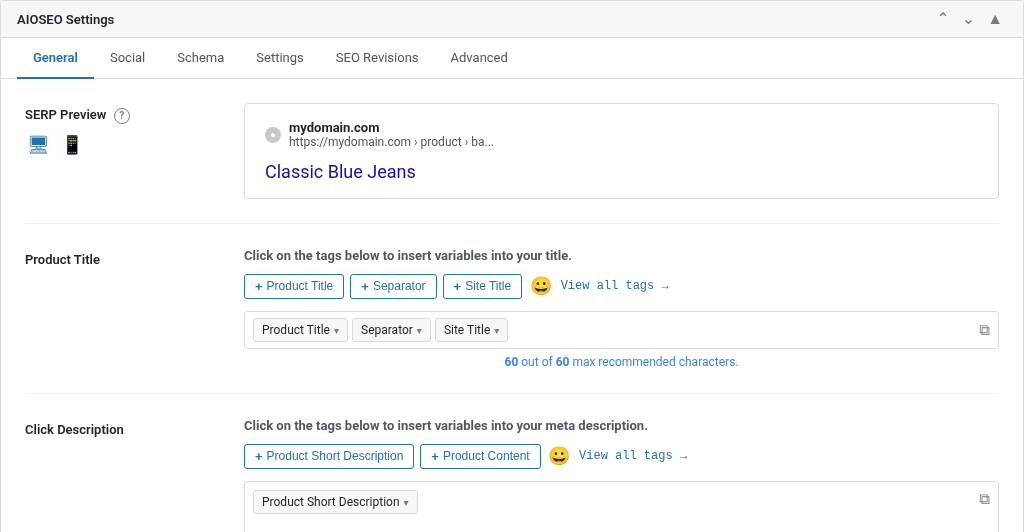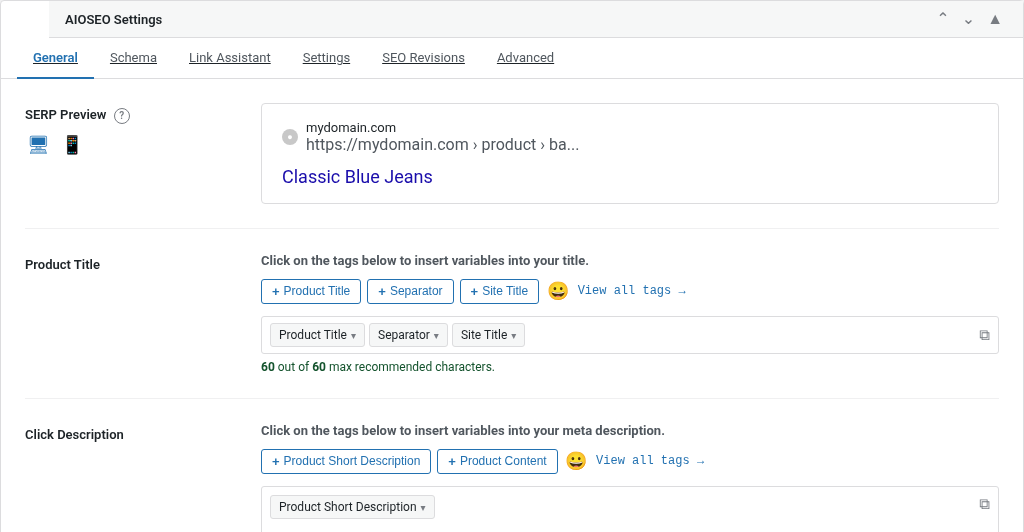--- a/index.html
+++ b/index.html
@@ -16,21 +16,20 @@
       width: 1024px;
       min-height: 532px;
     }
     .panel-header {
       display: flex;
       align-items: center;
       justify-content: space-between;
       padding: 8px 16px;
       border-bottom: 1px solid #dcdcde;
       background: #f6f7f7;
-      margin-left: 48px;
     }
     .panel-title {
       font-size: 13px;
       font-weight: 600;
       color: #1d2327;
     }
     .panel-controls {
       display: flex;
       gap: 4px;
     }
@@ -41,21 +40,20 @@
       color: #787c82;
       font-size: 16px;
       padding: 2px 4px;
       line-height: 1;
     }
     .tabs-bar {
       display: flex;
       border-bottom: 1px solid #dcdcde;
       padding: 0 16px;
       background: #fff;
-      text-decoration: underline;
     }
     .tab {
       padding: 12px 16px;
       font-size: 13px;
       color: #50575e;
       cursor: pointer;
       border-bottom: 2px solid transparent;
       margin-bottom: -1px;
       white-space: nowrap;
     }
@@ -65,21 +63,21 @@
       font-weight: 600;
     }
     .content {
       padding: 0 24px;
     }
     
     .section {
       display: flex;
       padding: 24px 0;
       border-bottom: 1px solid #f0f0f1;
-      gap: 36px;
+      gap: 19px;
     }
     .section-label {
       width: 200px;
       min-width: 200px;
       font-size: 13px;
       font-weight: 600;
       color: #1d2327;
       padding-top: 4px;
     }
     .section-label .help-icon {
@@ -135,24 +133,24 @@
       display: flex;
       align-items: center;
       justify-content: center;
       font-size: 9px;
       color: #fff;
       flex-shrink: 0;
     }
     .serp-domain {
       font-size: 13px;
       color: #1d2327;
-      font-weight: 400;
+      font-weight: 700;
     }
     .serp-breadcrumb {
-      font-size: 16px;
+      font-size: 12px;
       color: #50575e;
     }
     .serp-title {
       font-size: 18px;
       color: #1a0dab;
       font-weight: 400;
       margin-top: 12px;
     }
     
     .tags-hint {
@@ -230,23 +228,23 @@
       font-size: 12px;
       color: #1d2327;
       cursor: pointer;
       margin-right: 4px;
     }
     .dropdown-tag .chevron {
       font-size: 10px;
       color: #787c82;
     }
     .char-count {
-      text-align: left;
-      font-size: 12px;
-      color: #14532d;
+      text-align: center;
+      font-size: 12px;
+      color: #3b82f6;
       margin-top: 6px;
     }
     .char-count .count-bold {
       font-weight: 700;
     }
     
     .meta-input-area {
       border: 1px solid #dcdcde;
       border-radius: 3px;
       background: #fff;
@@ -274,22 +272,22 @@
     <span class="panel-title">AIOSEO Settings</span>
     <div class="panel-controls">
       <button>⌃</button>
       <button>⌄</button>
       <button>▲</button>
     </div>
   </div>
 
   <div class="tabs-bar">
     <div class="tab active">General</div>
+    <div class="tab">Social</div>
     <div class="tab">Schema</div>
-    <div class="tab">Link Assistant</div>
     <div class="tab">Settings</div>
     <div class="tab">SEO Revisions</div>
     <div class="tab">Advanced</div>
   </div>
 
   <div class="content">
 
     <div class="section">
       <div class="section-label">
         <span>SERP Preview</span>

